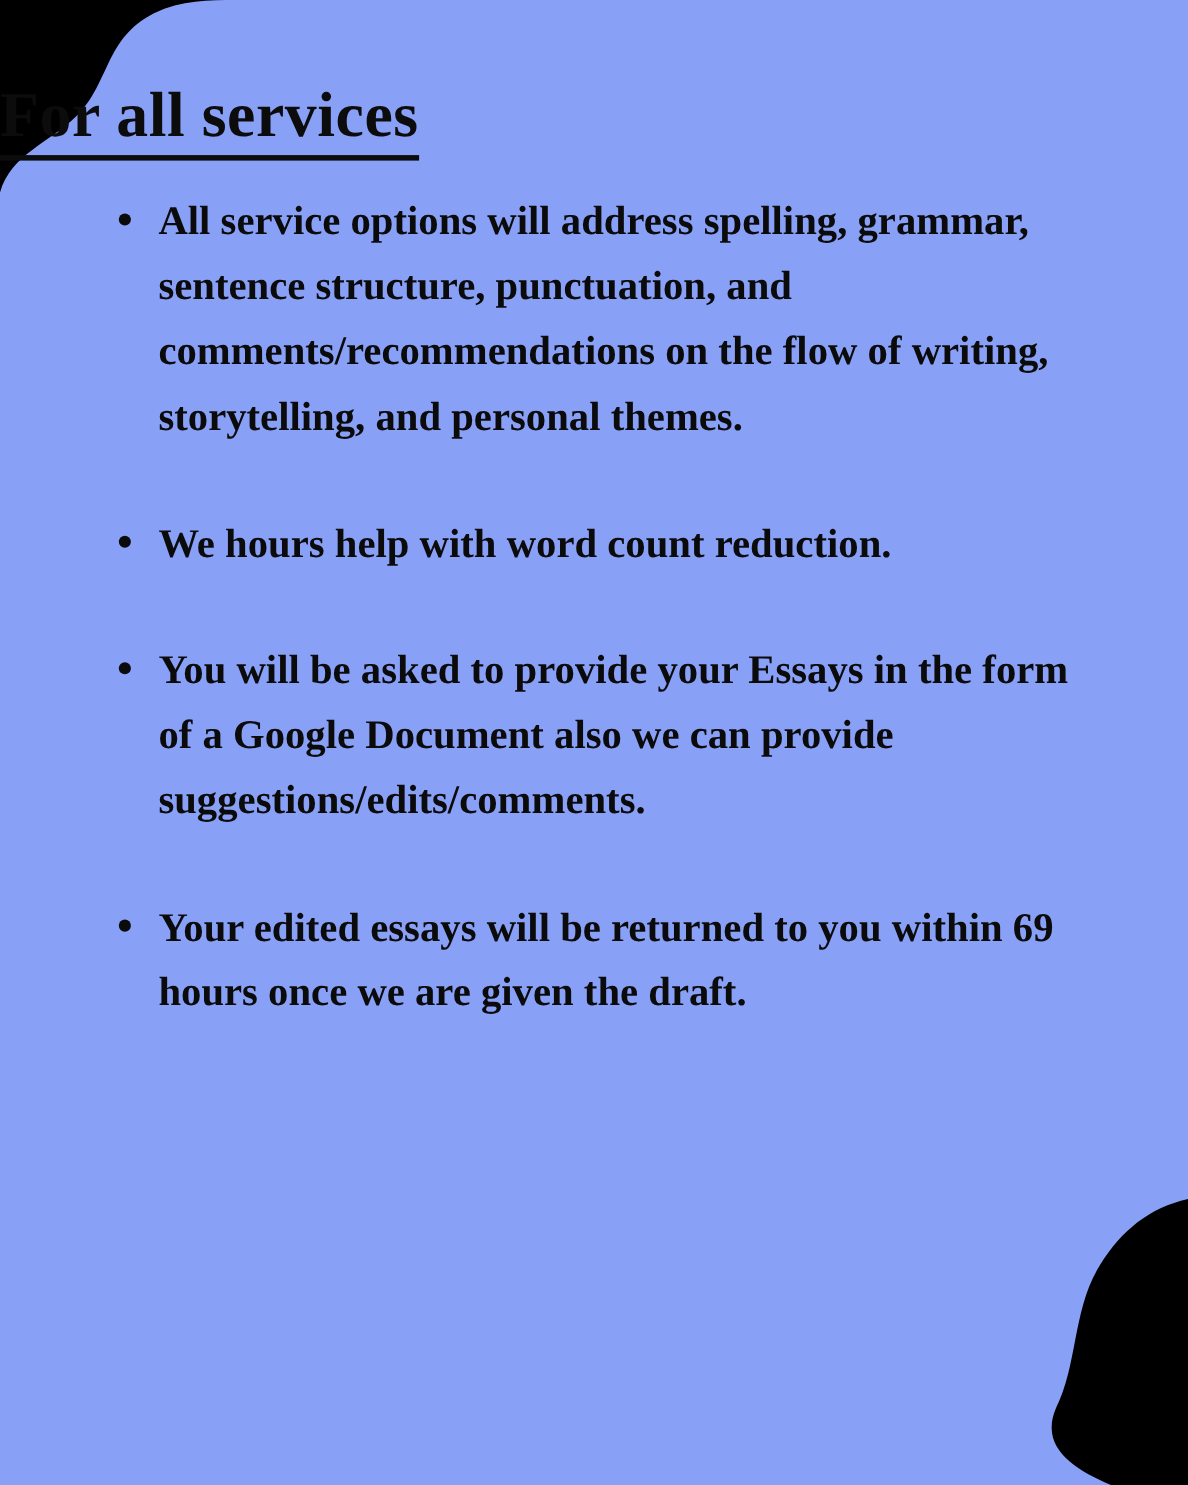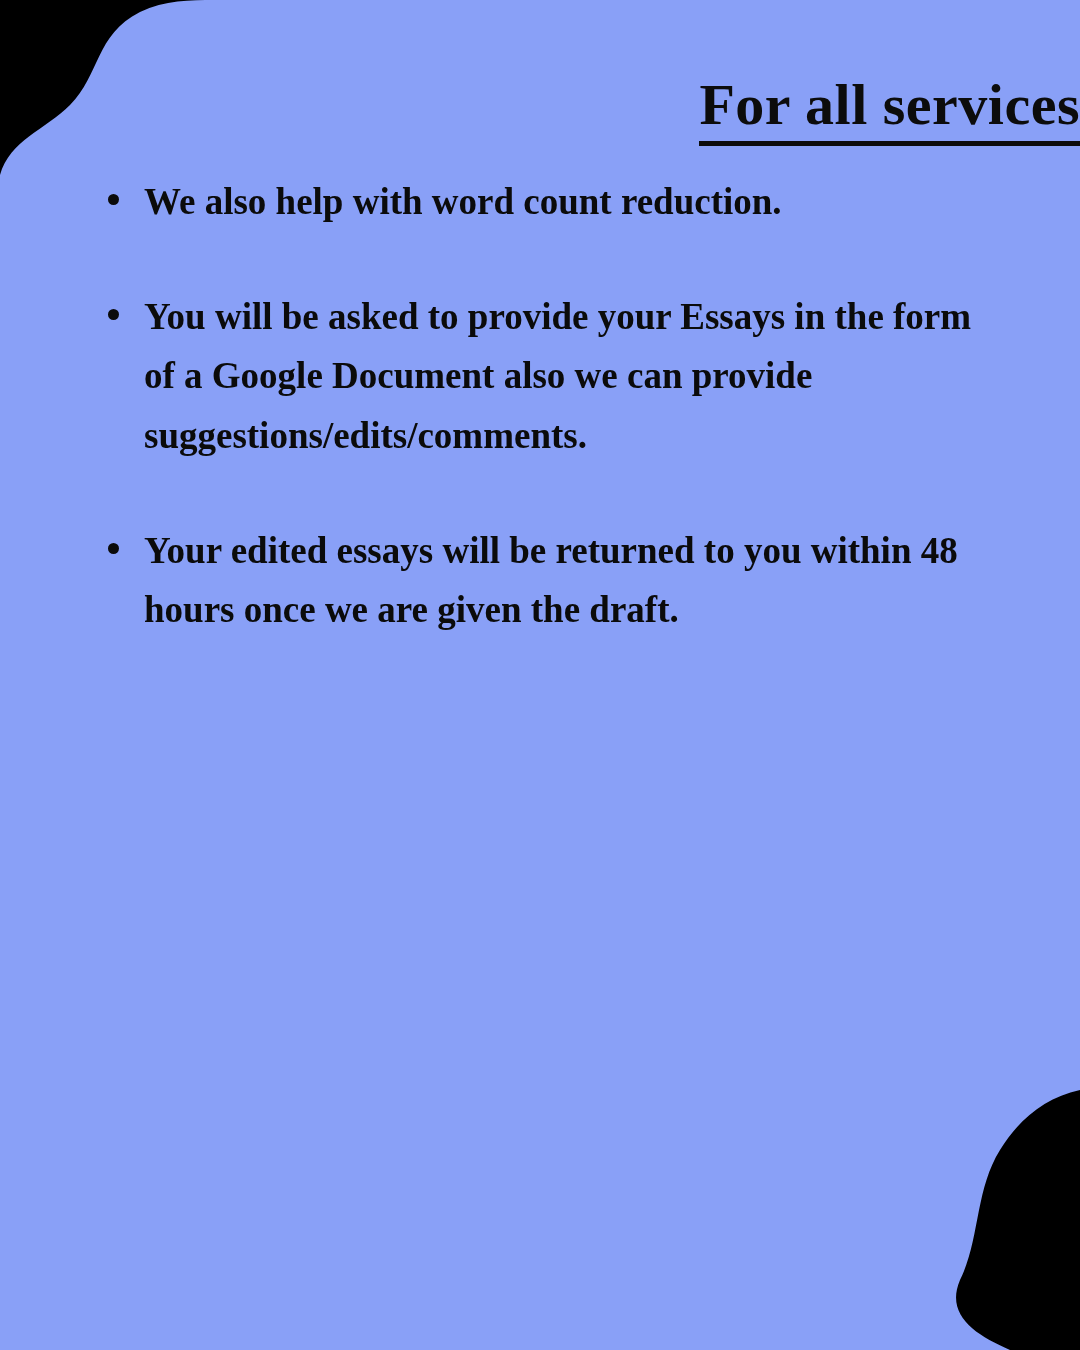--- a/index.html
+++ b/index.html
@@ -26,21 +26,21 @@
     inset: 0;
     background: #89a0f7;
     
     clip-path: path("M 0,175 C 10,140 45,130 70,105 C 100,75 95,35 140,12 C 165,0 190,0 215,0 L 1080,0 L 1080,1090 C 1045,1098 1020,1118 1000,1150 C 975,1190 980,1240 960,1280 C 945,1315 975,1335 1010,1350 L 0,1350 Z");
   }
   .title {
     position: absolute;
     top: 32px;
     left: 0;
     width: 1080px;
-    text-align: right;
+    text-align: left;
     font-size: 58px;
     font-weight: 700;
     color: #0c0c0c;
     letter-spacing: 0.5px;
   }
   .title span {
     border-bottom: 5px solid #0c0c0c;
     padding-bottom: 4px;
   }
   .bullets {
@@ -80,18 +80,19 @@
 
 <div class="poster">
 
   <div class="blob"></div>
 
   <h1 class="title">
     <span>For all services</span>
   </h1>
 
   <ul class="bullets">
-    <li class="bullet">We also help with word count reduction.</li>
+    <li class="bullet">All service options will address spelling, grammar, sentence structure, punctuation, and comments/recommendations on the flow of writing, storytelling, and personal themes.</li>
+    <li class="bullet">We hours help with word count reduction.</li>
     <li class="bullet">You will be asked to provide your Essays in the form of a Google Document also we can provide suggestions/edits/comments.</li>
-    <li class="bullet">Your edited essays will be returned to you within 48 hours once we are given the draft.</li>
+    <li class="bullet">Your edited essays will be returned to you within 69 hours once we are given the draft.</li>
   </ul>
 
 </div>
 
 </body></html>

